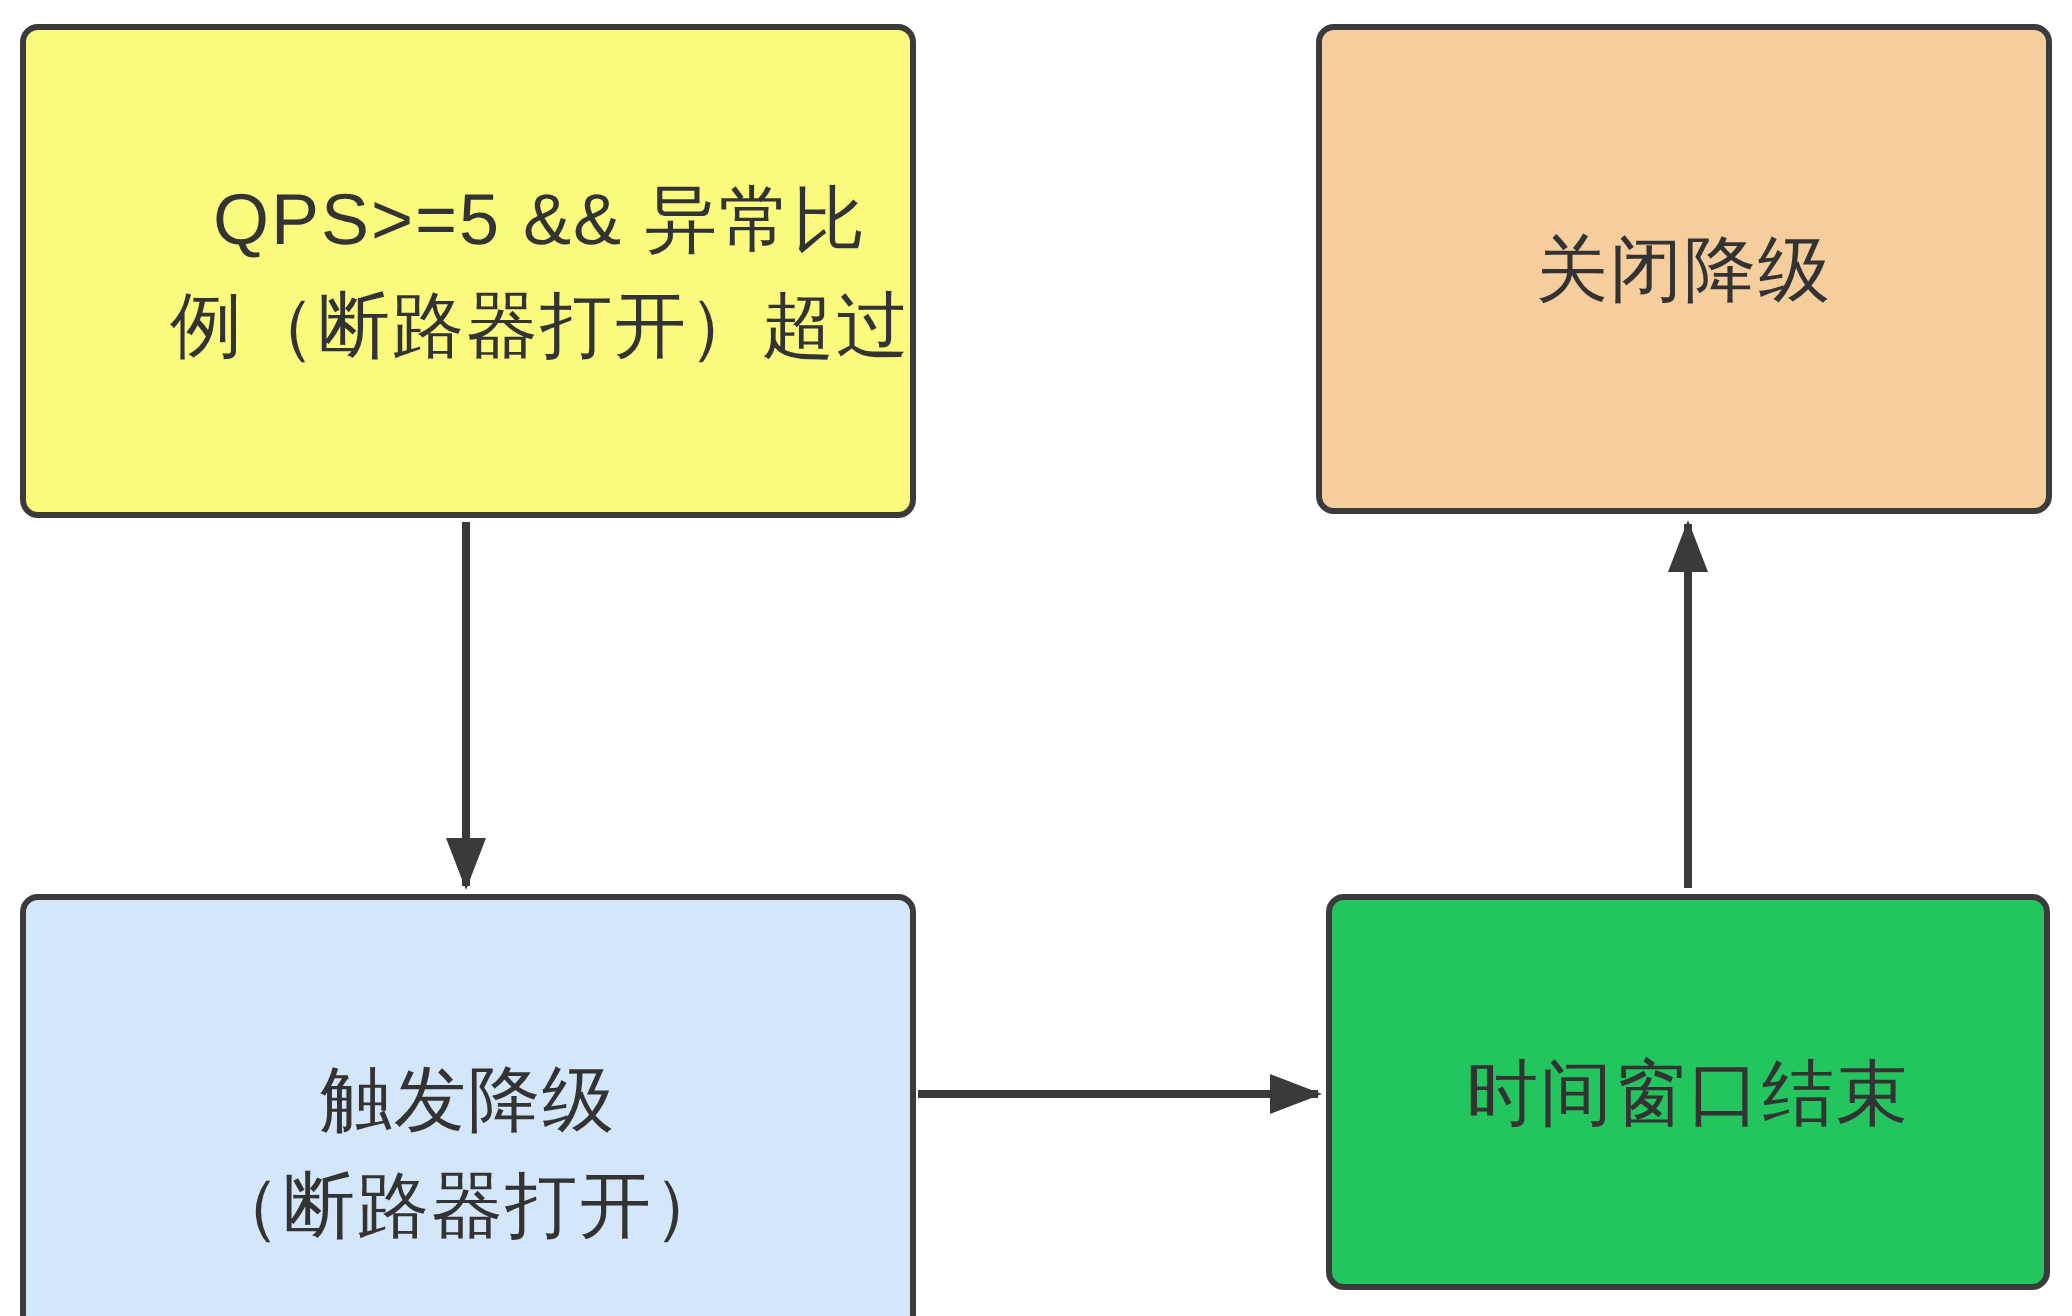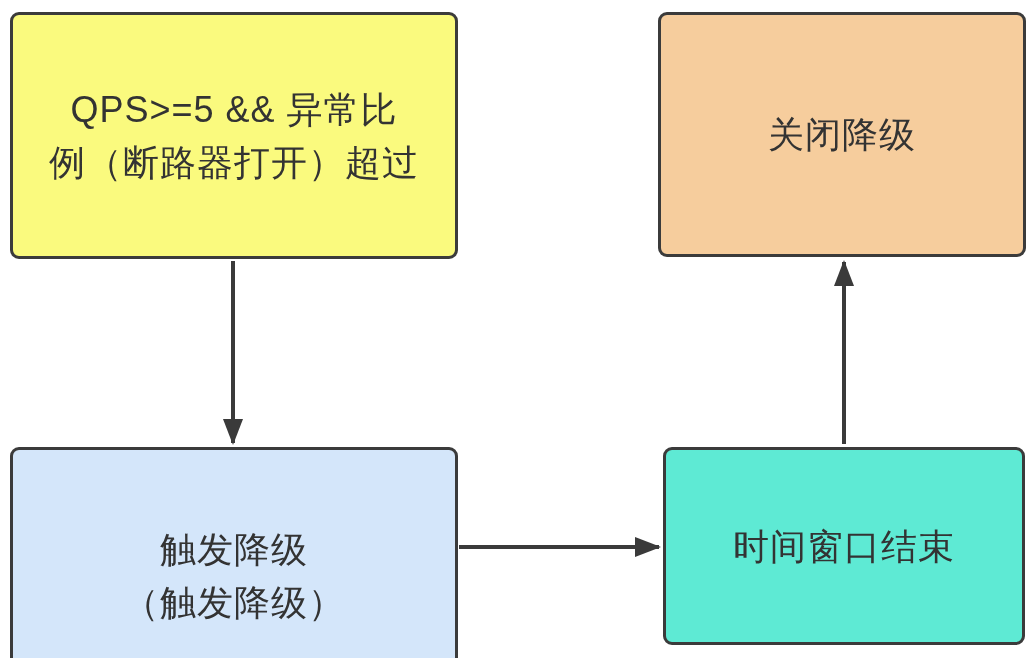--- a/index.html
+++ b/index.html
@@ -37,21 +37,21 @@
     border-radius: 9px;
     display: flex;
     align-items: center;
     justify-content: center;
     text-align: center;
     color: var(--text-color, #333333);
     font-size: 36px;
     line-height: 53px;
     letter-spacing: 1px;
   }
-  .node-condition   { left: 10px;  top: 12px;  width: 448px; height: 247px; }
+  .node-condition   { left: 10px;  top: 12px;  width: 448px; height: 247px; justify-content: flex-end; }
   .node-close       { left: 658px; top: 12px;  width: 368px; height: 245px; }
   .node-trigger     { left: 10px;  top: 447px; width: 448px; height: 257px; }
   .node-window      { left: 663px; top: 447px; width: 362px; height: 198px; }
   .node-label div { white-space: nowrap; }
 </style>
 </head>
 <body>
 
 <div class="canvas">
 
@@ -75,23 +75,23 @@
 
   <div class="node node-close" style="background-color: rgb(246, 205, 157);">
     <div class="node-label">
       <div>关闭降级</div>
     </div>
   </div>
 
   <div class="node node-trigger" style="background-color: rgb(212, 230, 250);">
     <div class="node-label">
       <div>触发降级</div>
-      <div>（触发降级）</div>
+      <div>（断路器打开）</div>
     </div>
   </div>
 
-  <div class="node node-window" style="background-color: #5eead4; text-align: right;">
+  <div class="node node-window" style="background-color: #22c55e; text-align: right;">
     <div class="node-label">
       <div>时间窗口结束</div>
     </div>
   </div>
 
 </div>
 
 </body></html>

